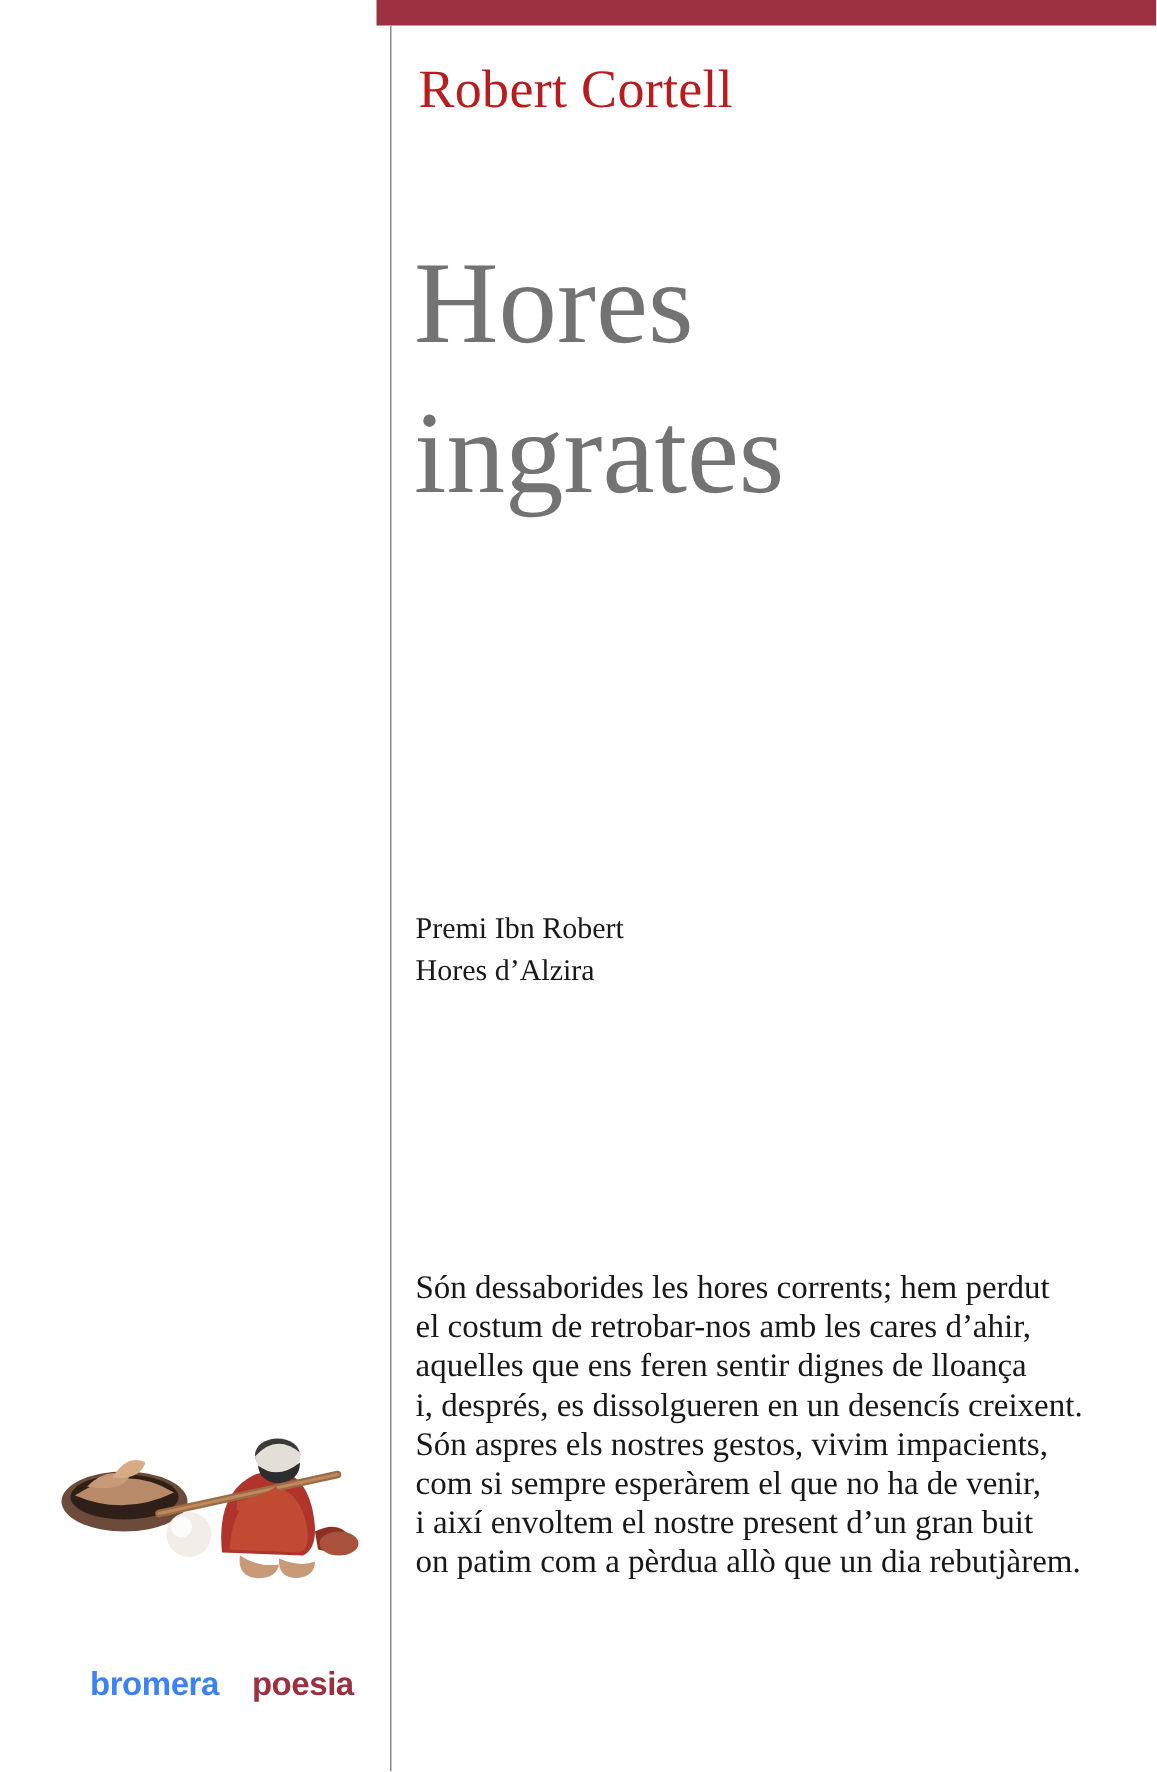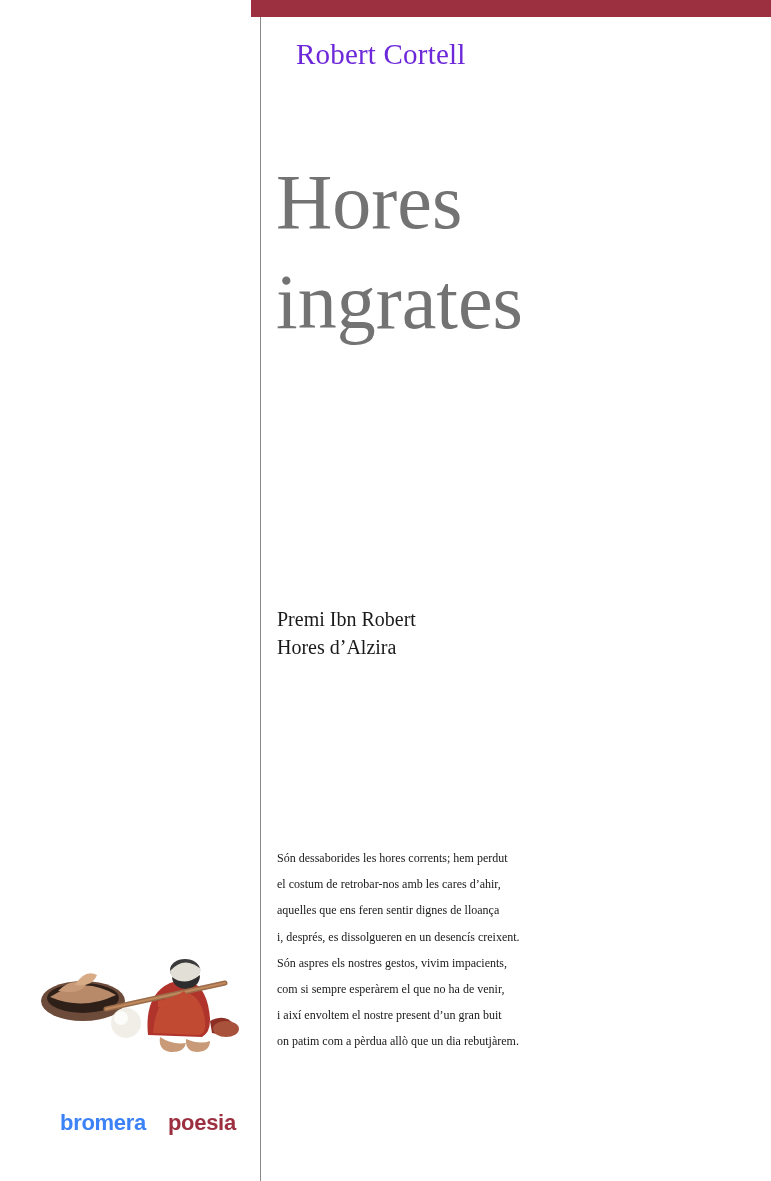--- a/index.html
+++ b/index.html
@@ -34,24 +34,24 @@
     left: 260px;
     top: 17px;
     width: 1px;
     height: 1164px;
     background: #8a8a8a;
   }
 
   
   .author {
     position: absolute;
-    left: 296px;
+    left: 279px;
     top: 38px;
-    font-size: 29px;
-    color: #6d28d9;
+    font-size: 36px;
+    color: #b91c1c;
     letter-spacing: 0.2px;
     font-family: "Liberation Serif", serif;
   }
 
   
   .title {
     position: absolute;
     left: 276px;
     top: 152px;
     width: 470px;
@@ -75,21 +75,21 @@
     color: #1a1a1a;
   }
   .prize .line { display: block; }
 
   
   .poem {
     position: absolute;
     left: 277px;
     top: 845px;
     width: 440px;
-    font-size: 12px;
+    font-size: 22px;
     line-height: 26.2px;
     color: #181818;
   }
   .poem .line { display: block; white-space: nowrap; }
 
   
   .logo {
     position: absolute;
     left: 60px;
     top: 1110px;

